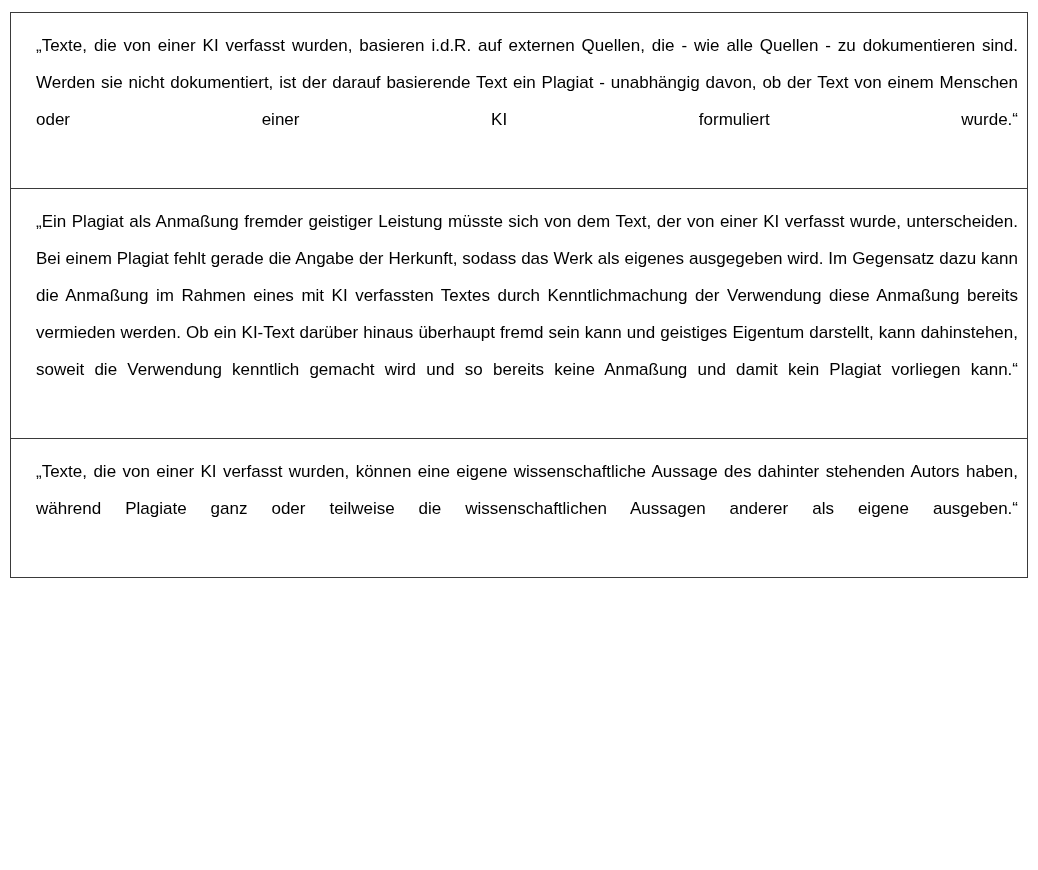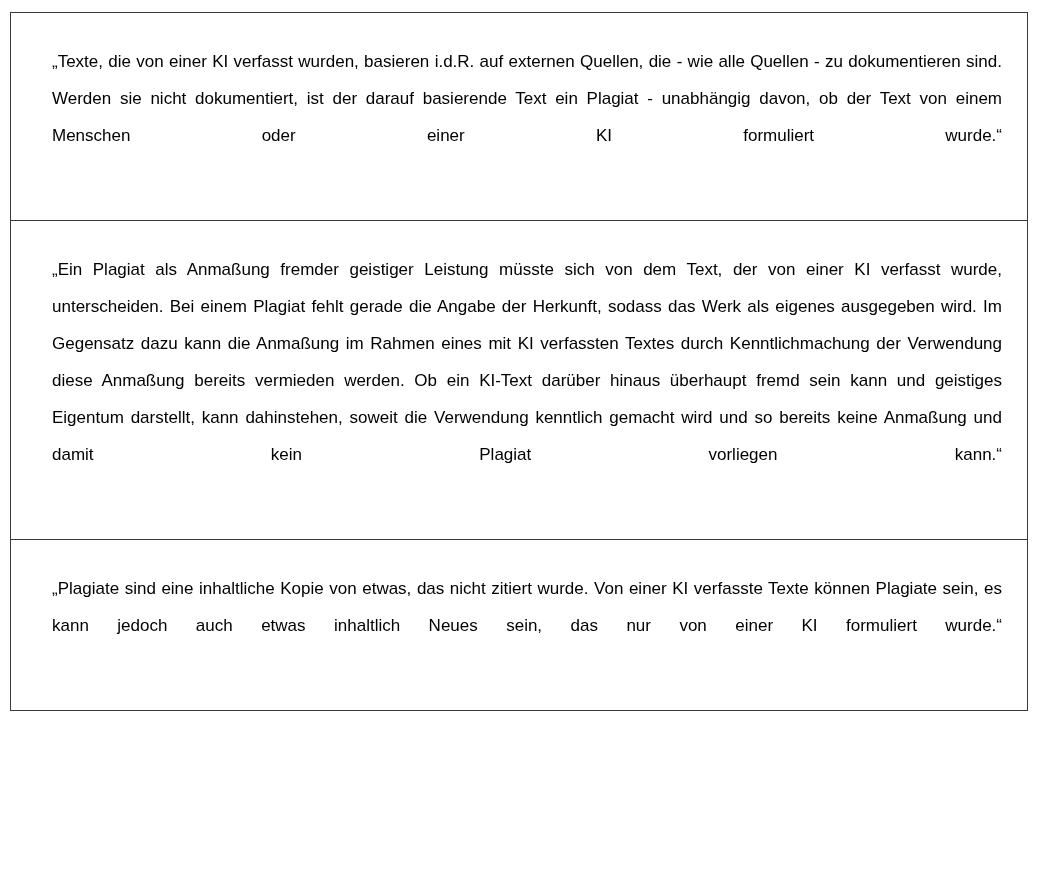--- a/index.html
+++ b/index.html
@@ -34,21 +34,21 @@
   }
 
   .quote-table td.quote-cell {
     border: 1px solid #ururu;
     border: 1px solid #3a3a3a;
     padding: 14px 9px 13px 25px;
     vertical-align: top;
   }
 
   .quote-text {
-    margin: 16px;
+    margin: 0;
     font-size: 17px;
     line-height: 37px;
     text-align: justify;
     text-justify: inter-word;
     color: #000000;
     word-spacing: 0px;
     hyphens: none;
   }
 
   
@@ -72,23 +72,23 @@
         </td>
       </tr>
 
 
       <tr>
         <td class="quote-cell">
           <p class="quote-text">„Ein Plagiat als Anmaßung fremder geistiger Leistung müsste sich von dem Text, der von einer KI verfasst wurde, unterscheiden. Bei einem Plagiat fehlt gerade die Angabe der Herkunft, sodass das Werk als eigenes ausgegeben wird. Im Gegensatz dazu kann die Anmaßung im Rahmen eines mit KI verfassten Textes durch Kenntlichmachung der Verwendung diese Anmaßung bereits vermieden werden. Ob ein KI-Text darüber hinaus überhaupt fremd sein kann und geistiges Eigentum darstellt, kann dahinstehen, soweit die Verwendung kenntlich gemacht wird und so bereits keine Anmaßung und damit kein Plagiat vorliegen kann.“</p>
         </td>
       </tr>
 
-
       <tr>
         <td class="quote-cell">
-          <p class="quote-text">„Plagiate sind eine inhaltliche Kopie von etwas, das nicht zitiert wurde. Von einer KI verfasste Texte können Plagiate sein, es kann jedoch auch etwas inhaltlich Neues sein, das nur von einer KI formuliert wurde.“</p>
+          <p class="quote-text">„Texte, die von einer KI verfasst wurden, können eine eigene wissenschaftliche Aussage des dahinter stehenden Autors haben, während Plagiate ganz oder teilweise die wissenschaftlichen Aussagen anderer als eigene ausgeben.“</p>
         </td>
       </tr>
+
 
     </tbody>
   </table>
 
 </div>
 
 </body></html>

